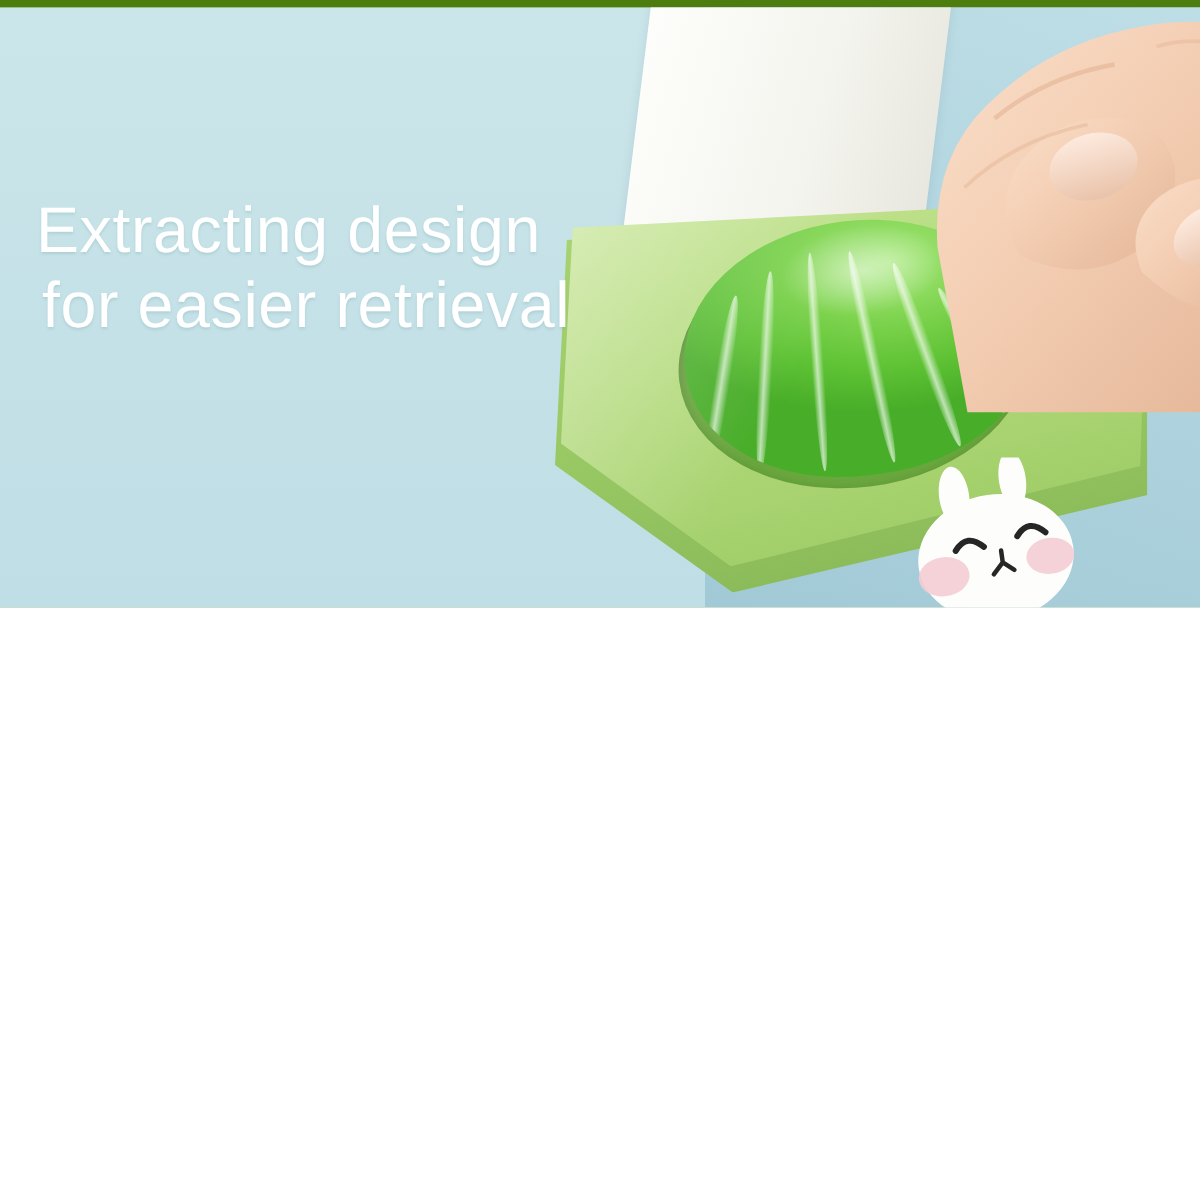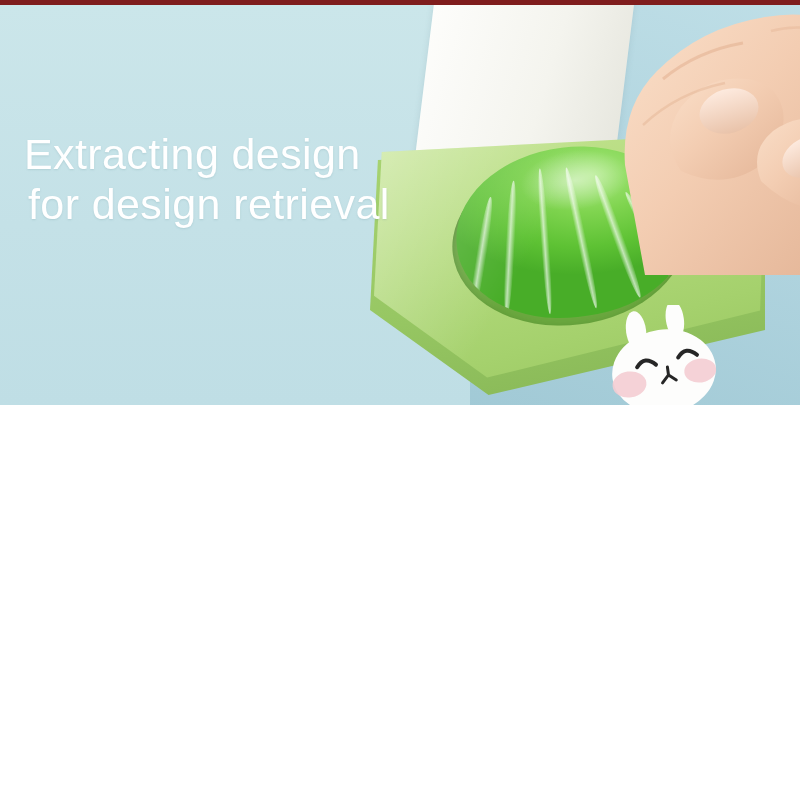--- a/index.html
+++ b/index.html
@@ -4,21 +4,21 @@
 <title>Oil Blotting Paper Product Page</title>
 <style>
   * { margin:0; padding:0; box-sizing:border-box; }
   html,body{
     width:800px; height:800px; overflow:hidden;
     background:#ffffff;
     font-family:"Liberation Sans", sans-serif;
   }
   #page{
     position:relative; width:800px; height:800px;
-    background:#7f1d1d; overflow:hidden;
+    background:#4d7c0f; overflow:hidden;
   }
 
   
   .hero{
     position:absolute; left:0; top:5px; width:800px; height:400px;
     background:#c6e3e8;
     overflow:hidden;
   }
   
   .hero-bg-shade{
@@ -191,21 +191,21 @@
         <ellipse cx="222" cy="182" rx="26" ry="19" fill="url(#nail)" transform="rotate(-28 222 182)"></ellipse>
 
         <path d="M78 104 Q112 76 158 68" stroke="#dda988" stroke-width="3" fill="none" opacity=".45"></path>
         <path d="M58 150 Q92 118 140 108" stroke="#dda988" stroke-width="2.5" fill="none" opacity=".35"></path>
         <path d="M186 56 Q214 48 244 58" stroke="#dda988" stroke-width="2.5" fill="none" opacity=".3"></path>
       </svg>
     </div>
 
     <h1 class="headline">
       <span class="l1">Extracting design</span><br>
-      <span class="l2">for design retrieval</span>
+      <span class="l2">for easier retrieval</span>
     </h1>
   </section>
 
   <section class="usage">
     
 
     
   </section>
 </div>
 

